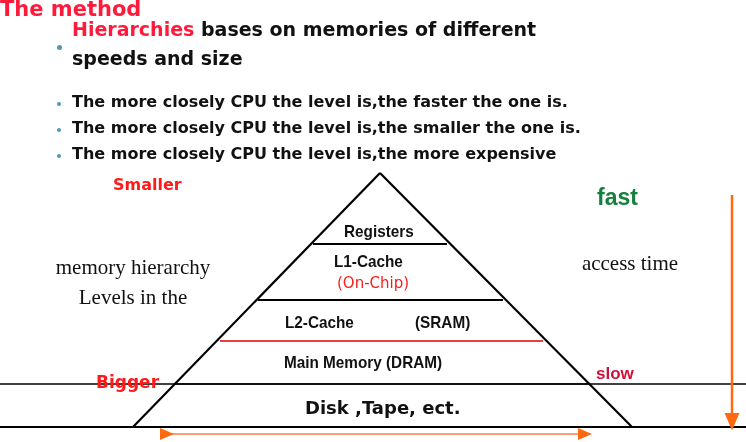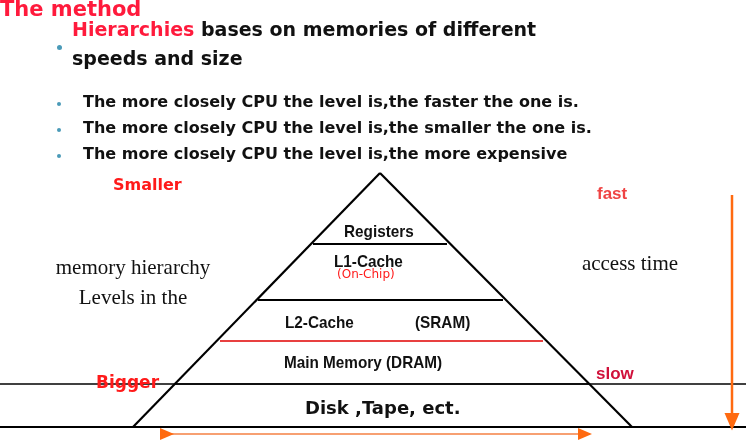--- a/index.html
+++ b/index.html
@@ -2,24 +2,24 @@
 <html><head>
 <meta charset="utf-8">
 <style>
   html, body { margin:0; padding:0; background:#ffffff; }
   body { width:746px; height:442px; position:relative; overflow:hidden; font-family:"DejaVu Sans", sans-serif; }
   .abs { position:absolute; white-space:nowrap; }
   .title { left:0; top:-3px; font-size:21px; font-weight:bold; color:#ff1a3c; }
   .bullet-dot { position:absolute; width:5px; height:5px; border-radius:50%; background:#4a9ab8; }
   .b1 { left:72px; top:15px; font-size:19px; font-weight:bold; color:#111; line-height:29px; }
   .b1 .hl { color:#ff1a3c; }
-  .sub { left:72px; font-size:16px; font-weight:bold; color:#111;margin-left:11px; }
+  .sub { left:72px; font-size:16px; font-weight:bold; color:#111; }
   .smaller { left:113px; top:175px; font-size:16px; font-weight:bold; color:#ff1a1a; }
   .bigger { left:96px; top:372px; font-size:17px; font-weight:bold; color:#ff1a1a; }
-  .fast { left:597px; top:184px; font-size:17px; font-weight:bold; color:#ef4444; font-family:"Liberation Sans", sans-serif; }
+  .fast { left:597px; top:184px; font-size:23px; font-weight:bold; color:#15803d; font-family:"Liberation Sans", sans-serif; }
   .slow { left:596px; top:364px; font-size:17px; font-weight:bold; color:#d0103a; font-family:"Liberation Sans", sans-serif; }
   .serif { font-family:"Liberation Serif", serif; font-size:21px; color:#111; text-align:center; line-height:30px; }
   .left-label { left:28px; top:252px; width:210px; }
   .right-label { left:525px; top:248px; width:210px; }
   .lvl { font-family:"Liberation Sans", sans-serif; font-weight:bold; color:#111; font-size:17px; transform:scaleX(0.9); transform-origin:left top; }
   svg { position:absolute; left:0; top:0; }
 </style>
 </head>
 <body>
 
@@ -70,17 +70,17 @@
 <div class="abs serif left-label">
   <div>memory hierarchy</div>
   <div>Levels in the</div>
 </div>
 <div class="abs serif right-label">
   <div>access time</div>
 </div>
 
 <div class="abs lvl" style="left:344px;top:222px;">Registers</div>
 <div class="abs lvl" style="left:334px;top:252px;">L1-Cache</div>
-<div class="abs" style="left:337px;top:267px;font-size:12px;color:#ff1a1a;font-family:'DejaVu Sans',sans-serif;">(On-Chip)</div>
+<div class="abs" style="left:337px;top:274px;font-size:15px;color:#ff1a1a;font-family:'DejaVu Sans',sans-serif;">(On-Chip)</div>
 <div class="abs lvl" style="left:285px;top:313px;">L2-Cache</div>
 <div class="abs lvl" style="left:415px;top:313px;">(SRAM)</div>
 <div class="abs lvl" style="left:284px;top:353px;">Main Memory (DRAM)</div>
 <div class="abs" style="left:305px;top:397px;font-size:18px;font-weight:bold;color:#111;">Disk ,Tape, ect.</div>
 
 </body></html>

